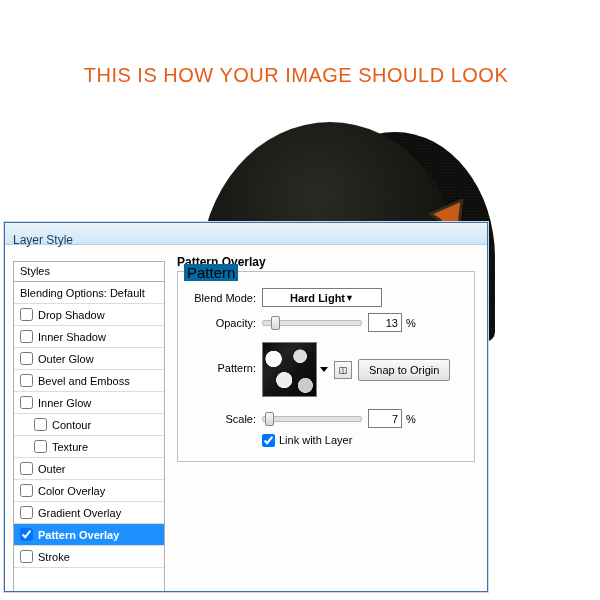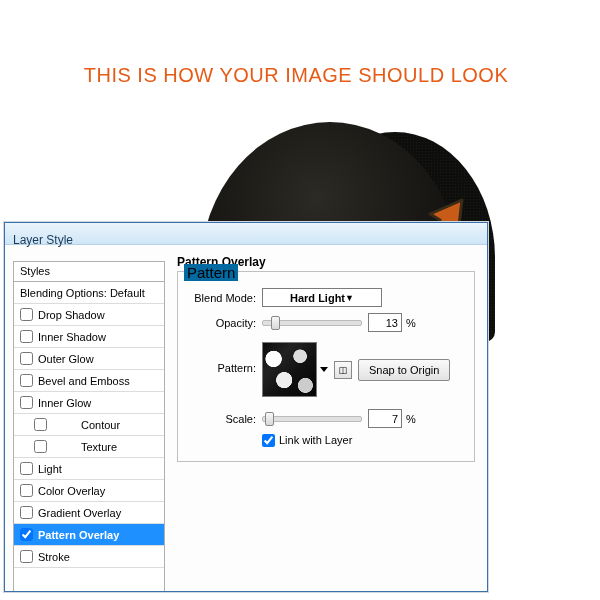--- a/index.html
+++ b/index.html
@@ -13,21 +13,21 @@
     border-top-left-radius: 130px 150px; border-top-right-radius: 130px 150px;
     border-bottom-left-radius: 20px; border-bottom-right-radius: 20px; }
   .arrow { position: absolute; top: 190px; left: 400px; }
   .dialog { position: absolute; top: 222px; left: 4px; width: 484px; height: 370px; border: 1px solid #3a71aa; background: #fdfdfd; box-shadow: 0 0 0 1px #d0d7e0; }
   .titlebar { height: 22px; background: linear-gradient(#eaf4fb, #cfe6f7); border-bottom: 1px solid #b7d0e4; color: #1a3a5a; font-size: 12px; padding: 10px 8px; }
   .dialog-body { display: flex; height: calc(100% - 22px); }
   .styles-col { width: 152px; border-right: 1px solid #c8c8c8; background: #fff; font-size: 11px; margin: 16px 0 0 8px; border: 1px solid #b0b0b0; border-bottom: none; }
   .styles-head { height: 20px; padding: 3px 6px; background: #fff; border-bottom: 1px solid #b0b0b0; }
   .style-opt { display: flex; align-items: center; height: 22px; padding: 0 6px; border-bottom: 1px solid #dcdcdc; cursor: pointer; }
   .style-opt input { margin-right: 5px; }
-  .style-opt.indent { padding-left: 20px; gap: 29px; }
+  .style-opt.indent { padding-left: 20px; }
   .style-opt.selected { background: #1e90ff; color: #fff; }
   .style-opt.blend { font-size: 11px; }
   .right-col { flex: 1; padding: 10px 12px; font-size: 11px; }
   .section-title { font-weight: bold; font-size: 12px; margin-bottom: 2px; }
   .fieldset { border: 1px solid #c0c0c0; padding: 10px 10px 14px 10px; position: relative; }
   .fieldset .legend { position: absolute; top: -8px; left: 6px; background: #0369a1; padding: 0 3px; font-size: 15px; }
   .row { display: flex; align-items: center; margin: 6px 0; }
   .row .lbl { width: 68px; text-align: right; margin-right: 6px; }
   .combo { width: 120px; height: 19px; border: 1px solid #7a7a7a; background: #fff; padding-left: 4px; font-size: 11px; display: flex; align-items: center; justify-content: center; font-weight: bold; }
   .combo .tri { font-size: 9px; padding-right: 4px; }
@@ -91,21 +91,21 @@
       <div class="style-opt indent">
           <input type="checkbox" style="">
           <span>Contour</span>
         </div>
       <div class="style-opt indent">
           <input type="checkbox" style="">
           <span>Texture</span>
         </div>
       <div class="style-opt">
           <input type="checkbox" style="">
-          <span>Light</span>
+          <span>Outer</span>
         </div>
       <div class="style-opt">
           <input type="checkbox" style="">
           <span>Color Overlay</span>
         </div>
       <div class="style-opt">
           <input type="checkbox" style="">
           <span>Gradient Overlay</span>
         </div>
       <div class="style-opt selected">

